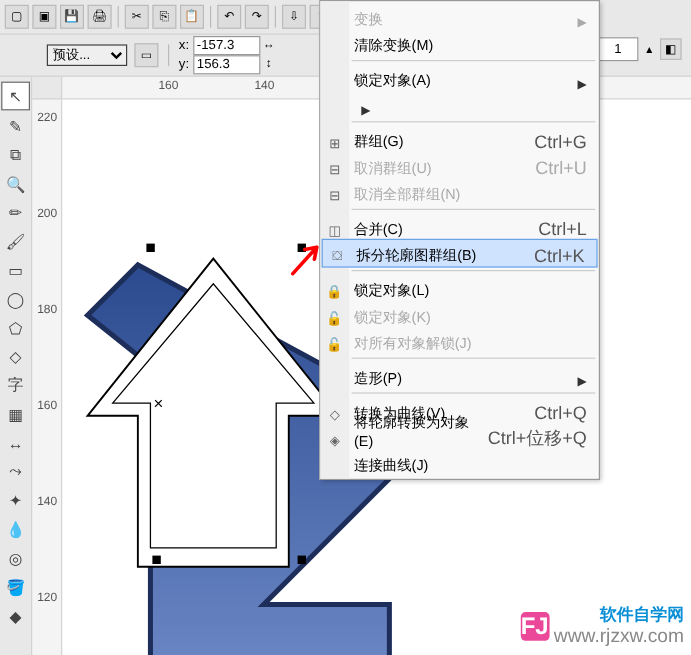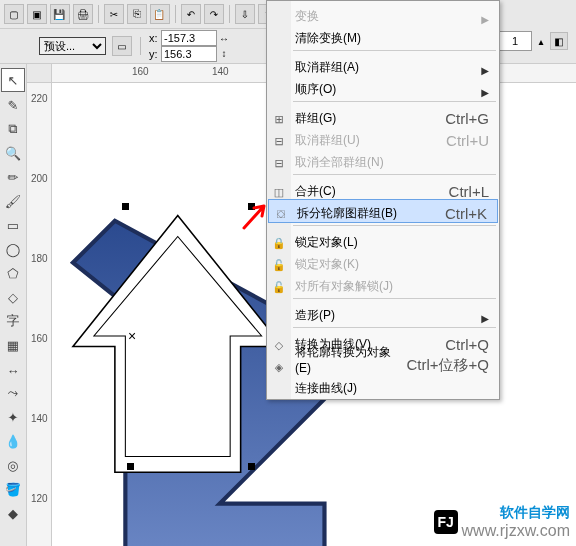--- a/index.html
+++ b/index.html
@@ -232,28 +232,28 @@
   right: 6px;
   bottom: 6px;
   z-index: 70;
   display: flex;
   align-items: center;
   gap: 4px;
 }
 .wm-logo {
   width: 24px;
   height: 24px;
-  background: #000000;
+  background: #ec4899;
   border-radius: 4px;
   color: #fff;
   font-weight: bold;
   display: flex;
   align-items: center;
   justify-content: center;
-  font-size: 14px;
+  font-size: 20px;
 }
 .wm-text .cn {
   color: #0a8fd6;
   font-weight: bold;
   font-size: 14px;
   text-align: right;
 }
 .wm-text .url {
   color: #888;
   font-size: 16px;
@@ -407,25 +407,24 @@
   <div id="menu-items">
       <div class="menu-item disabled">
         <span class="lbl">变换</span>
         <span class="arrow">▶</span>
       </div>
       <div class="menu-item">
         <span class="lbl">清除变换(M)</span>
       </div>
       <div class="menu-sep"></div>
       <div class="menu-item">
-        <span class="lbl">取消群组(A)</span>
+        <span class="lbl">锁定对象(A)</span>
         <span class="arrow">▶</span>
       </div>
       <div class="menu-item">
-        <span class="lbl">顺序(O)</span>
         <span class="arrow">▶</span>
       </div>
       <div class="menu-sep"></div>
       <div class="menu-item">
         <span class="menu-icon">⊞</span>
         <span class="lbl">群组(G)</span>
         <span class="shortcut">Ctrl+G</span>
       </div>
       <div class="menu-item disabled">
         <span class="menu-icon">⊟</span>

